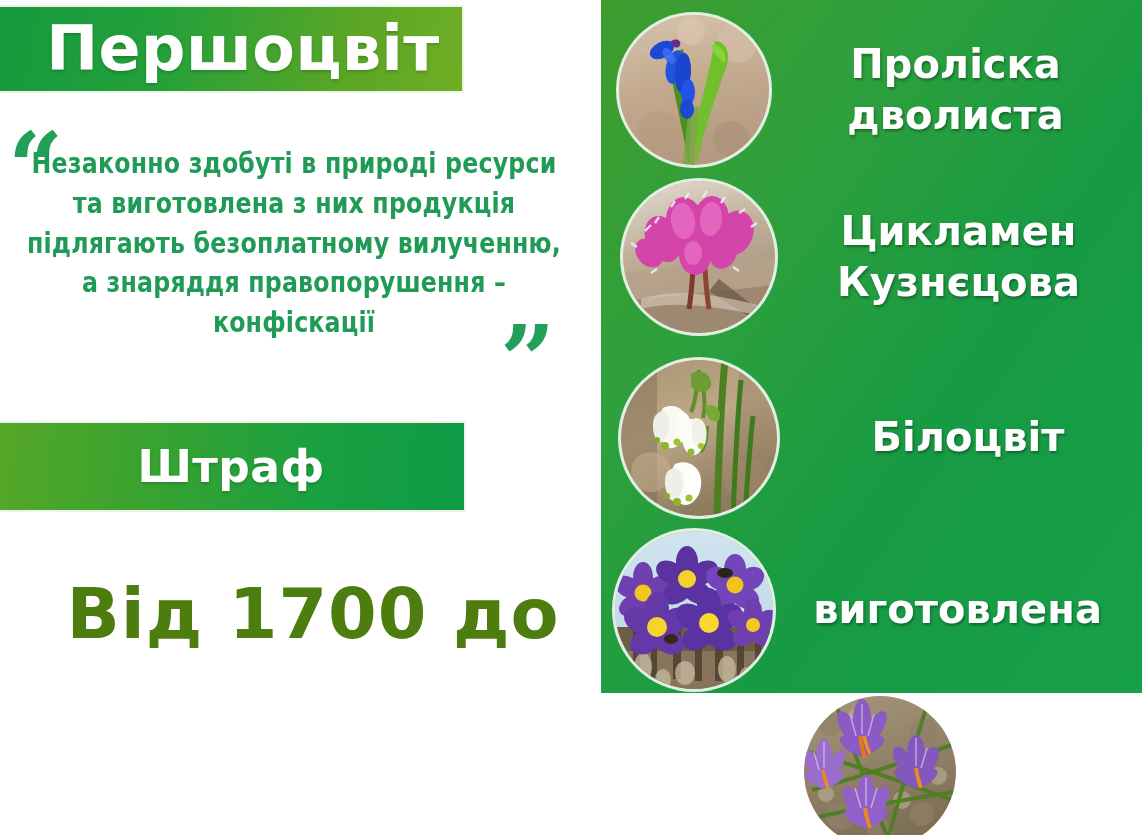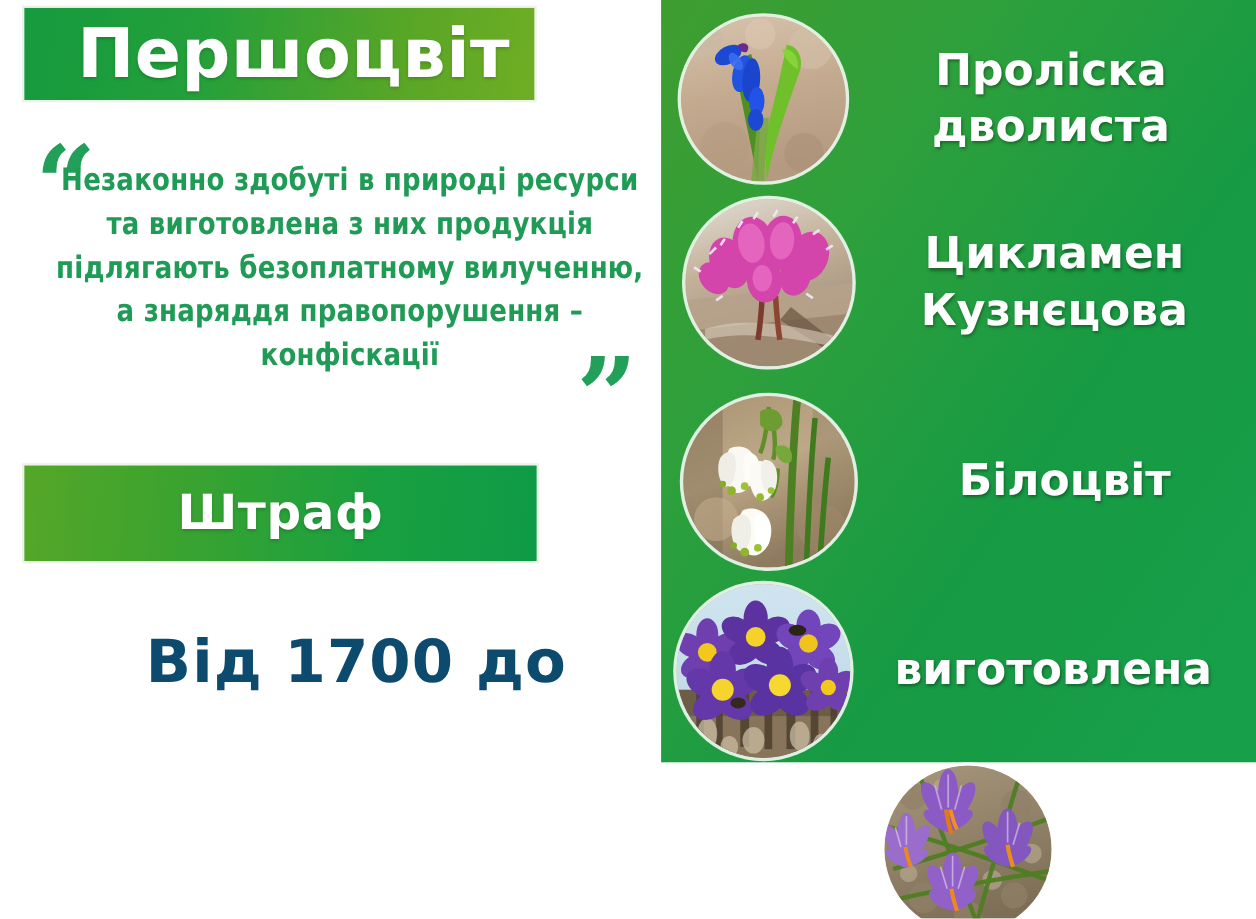--- a/index.html
+++ b/index.html
@@ -20,21 +20,20 @@
   }
 
   
   #left-column {
     position: absolute;
     left: 0;
     top: 0;
     width: 600px;
     height: 614px;
     background: #ffffff;
-    margin-left: 24px;
   }
 
   .banner {
     position: absolute;
     box-sizing: border-box;
     border: 2px solid #eef3ea;
     display: flex;
     align-items: center;
     justify-content: center;
   }
@@ -112,26 +111,27 @@
     transform-origin: center top;
   }
 
   
   #fine-amount {
     position: absolute;
     left: 0;
     top: 560px;
     width: 600px;
     text-align: center;
-    color: #0c4a6e;
+    color: #4d7c0f;
     font-family: "DejaVu Sans", "Liberation Sans", sans-serif;
     font-weight: bold;
-    font-size: 54px;
+    font-size: 70px;
     line-height: 1.55;
     letter-spacing: 1px;
+    padding-left: 13px;
   }
   #fine-amount .fine-line {
     display: block;
     white-space: nowrap;
   }
 
   
   #species-panel {
     position: absolute;
     left: 601px;

